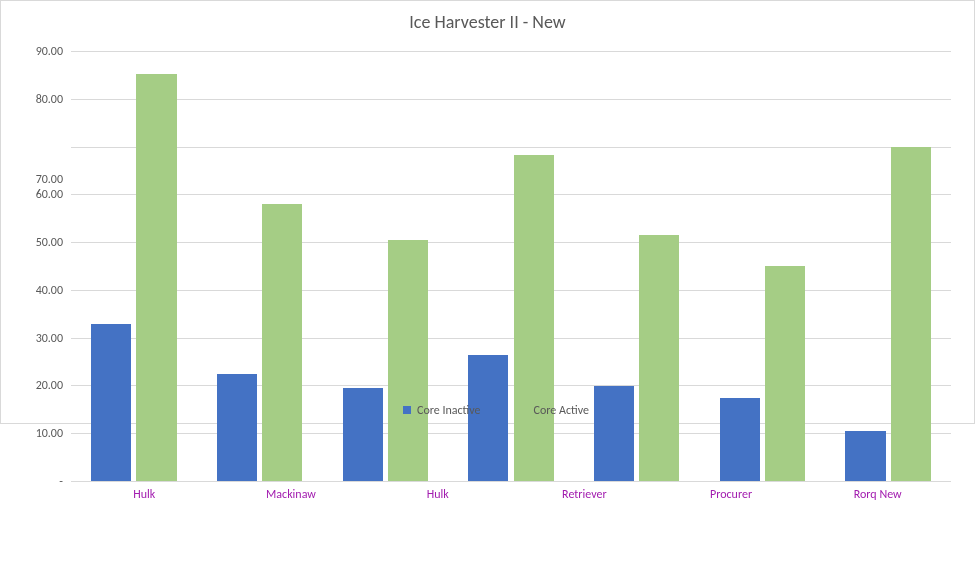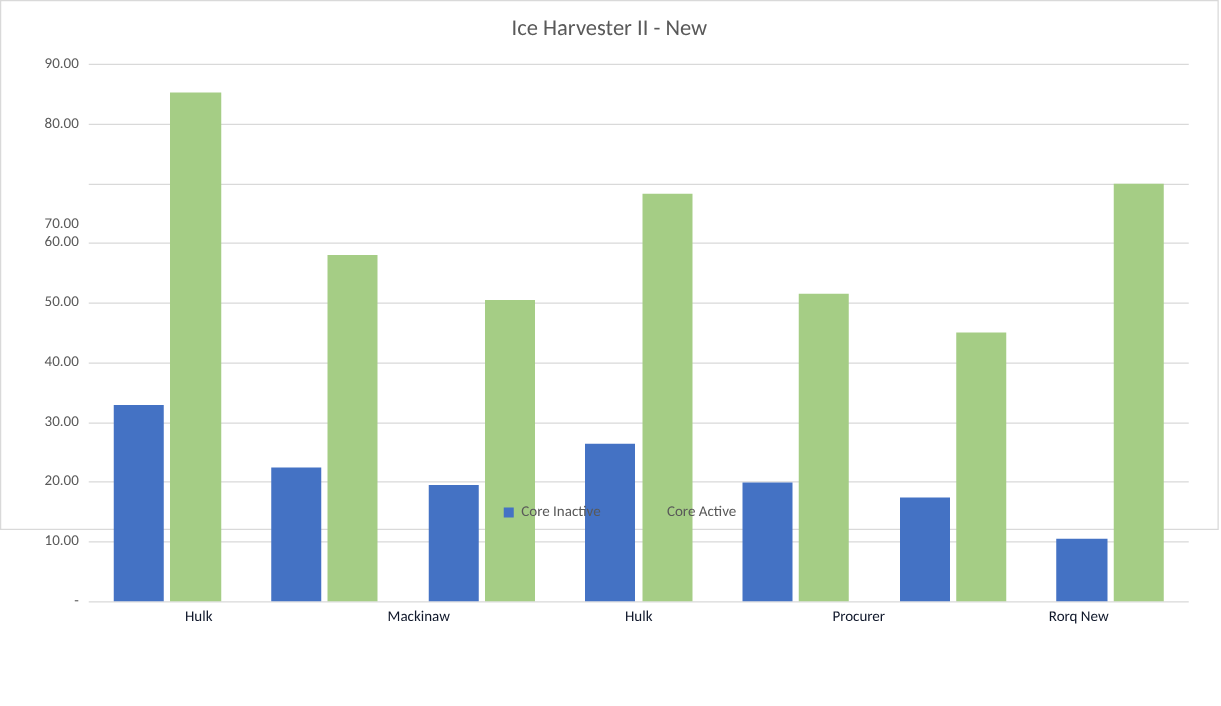--- a/index.html
+++ b/index.html
@@ -62,21 +62,21 @@
     left: 70px;
     top: 480px;
     width: 880px;
     height: 30px;
     display: flex;
   }
   .x-tick {
     flex: 1 1 0;
     text-align: center;
     font-size: 12px;
-    color: #0f172a;
+    color: #a21caf;
     padding-top: 6px;
   }
   .bars-layer {
     position: absolute;
     left: 0;
     top: 0;
     width: 100%;
     height: 100%;
     display: flex;
   }
@@ -181,20 +181,21 @@
           <div class="bar inactive" style="height: 11.6667%;"></div>
           <div class="bar active" style="height: 77.7778%;"></div>
         </div>
       </div>
   </div>
 
   <div class="x-axis" id="x-axis">
       <div class="x-tick">Hulk</div>
       <div class="x-tick">Mackinaw</div>
       <div class="x-tick">Hulk</div>
+      <div class="x-tick">Retriever</div>
       <div class="x-tick">Procurer</div>
       <div class="x-tick">Rorq New</div>
     </div>
 
   <div class="legend">
     <div class="legend-item">
       <span class="swatch inactive"></span>
       <span>Core Inactive</span>
     </div>
     <div class="legend-item">

